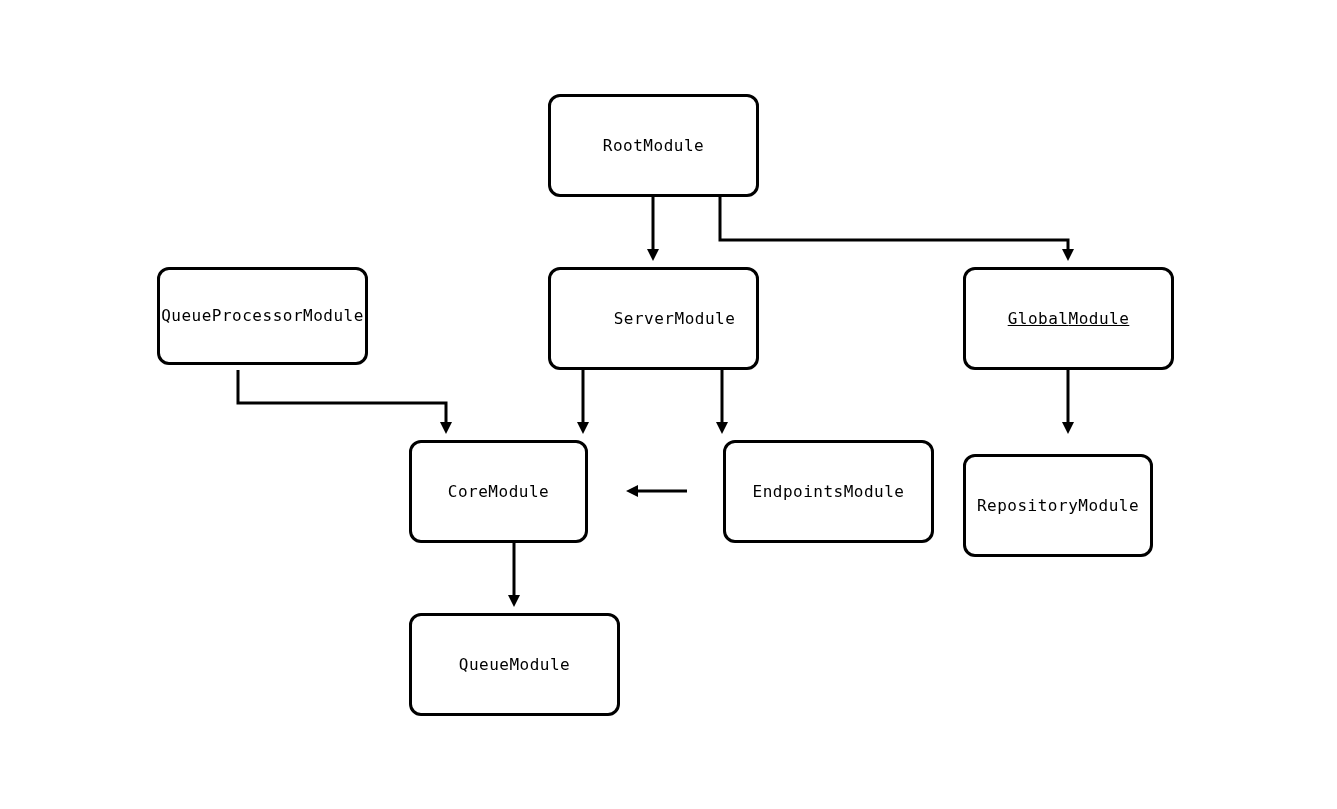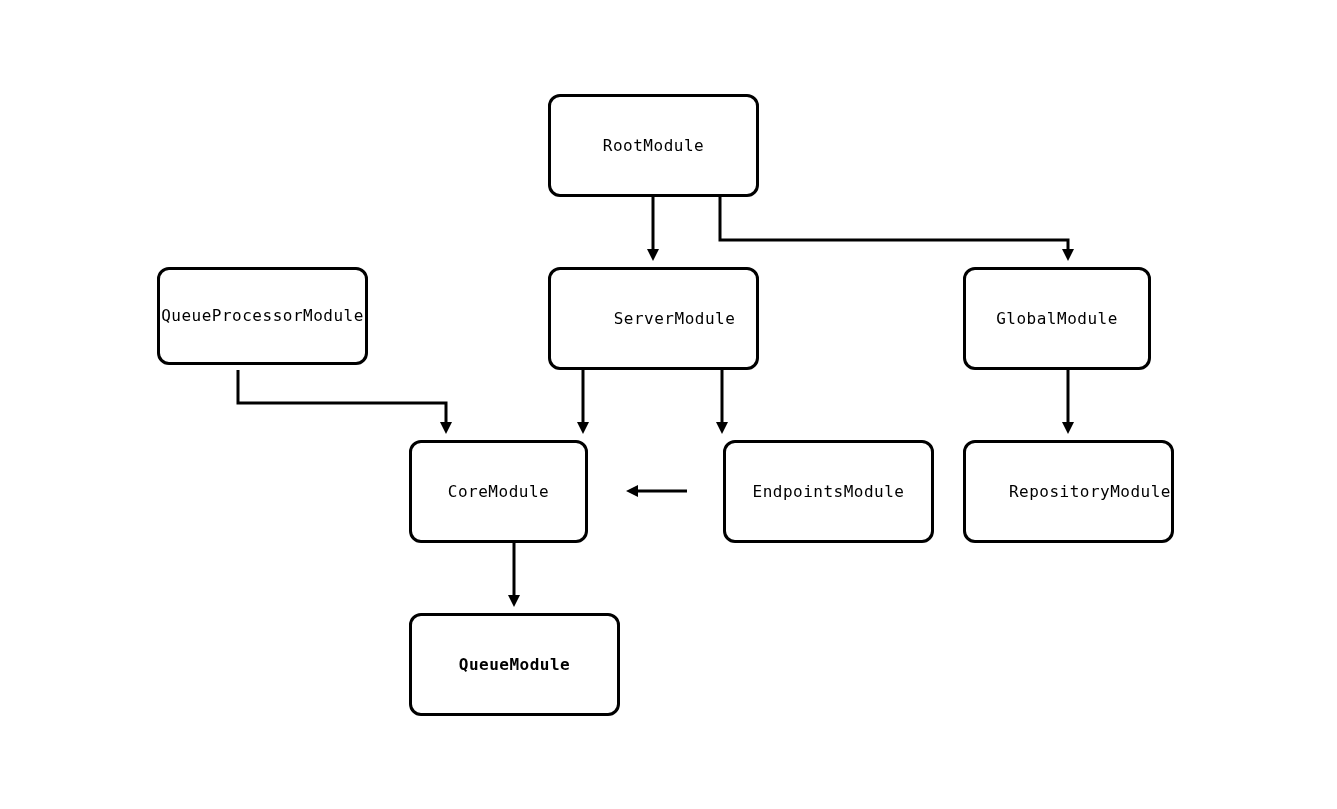--- a/index.html
+++ b/index.html
@@ -74,37 +74,37 @@
   <div class="node" style="left:133px;top:267px;width:211px;height:98px;margin-left:24px;">
     <span class="line1">QueueProcessor</span>
     <span class="line2">Module</span>
   </div>
 
   <div class="node" style="left:548px;top:267px;width:211px;height:103px;padding-left:42px;">
     <span class="line1">Server</span>
     <span class="line2">Module</span>
   </div>
 
-  <div class="node" style="left:963px;top:267px;width:188px;height:103px;">
+  <div class="node" style="left:963px;top:267px;width:211px;height:103px;text-decoration:underline;">
     <span class="line1">Global</span>
     <span class="line2">Module</span>
   </div>
 
   <div class="node" style="left:409px;top:440px;width:179px;height:103px;">
     <span class="line1">Core</span>
     <span class="line2">Module</span>
   </div>
 
   <div class="node" style="left:687px;top:440px;width:211px;height:103px;margin-left:36px;">
     <span class="line1">Endpoints</span>
     <span class="line2">Module</span>
   </div>
 
-  <div class="node" style="left:963px;top:440px;width:211px;height:103px;justify-content:flex-end;">
+  <div class="node" style="left:963px;top:454px;width:190px;height:103px;">
     <span class="line1">Repository</span>
     <span class="line2">Module</span>
   </div>
 
-  <div class="node" style="left:409px;top:613px;width:211px;height:103px;font-weight:bold;">
+  <div class="node" style="left:409px;top:613px;width:211px;height:103px;">
     <span class="line1">Queue</span>
     <span class="line2">Module</span>
   </div>
 </div>
 
 </body></html>

